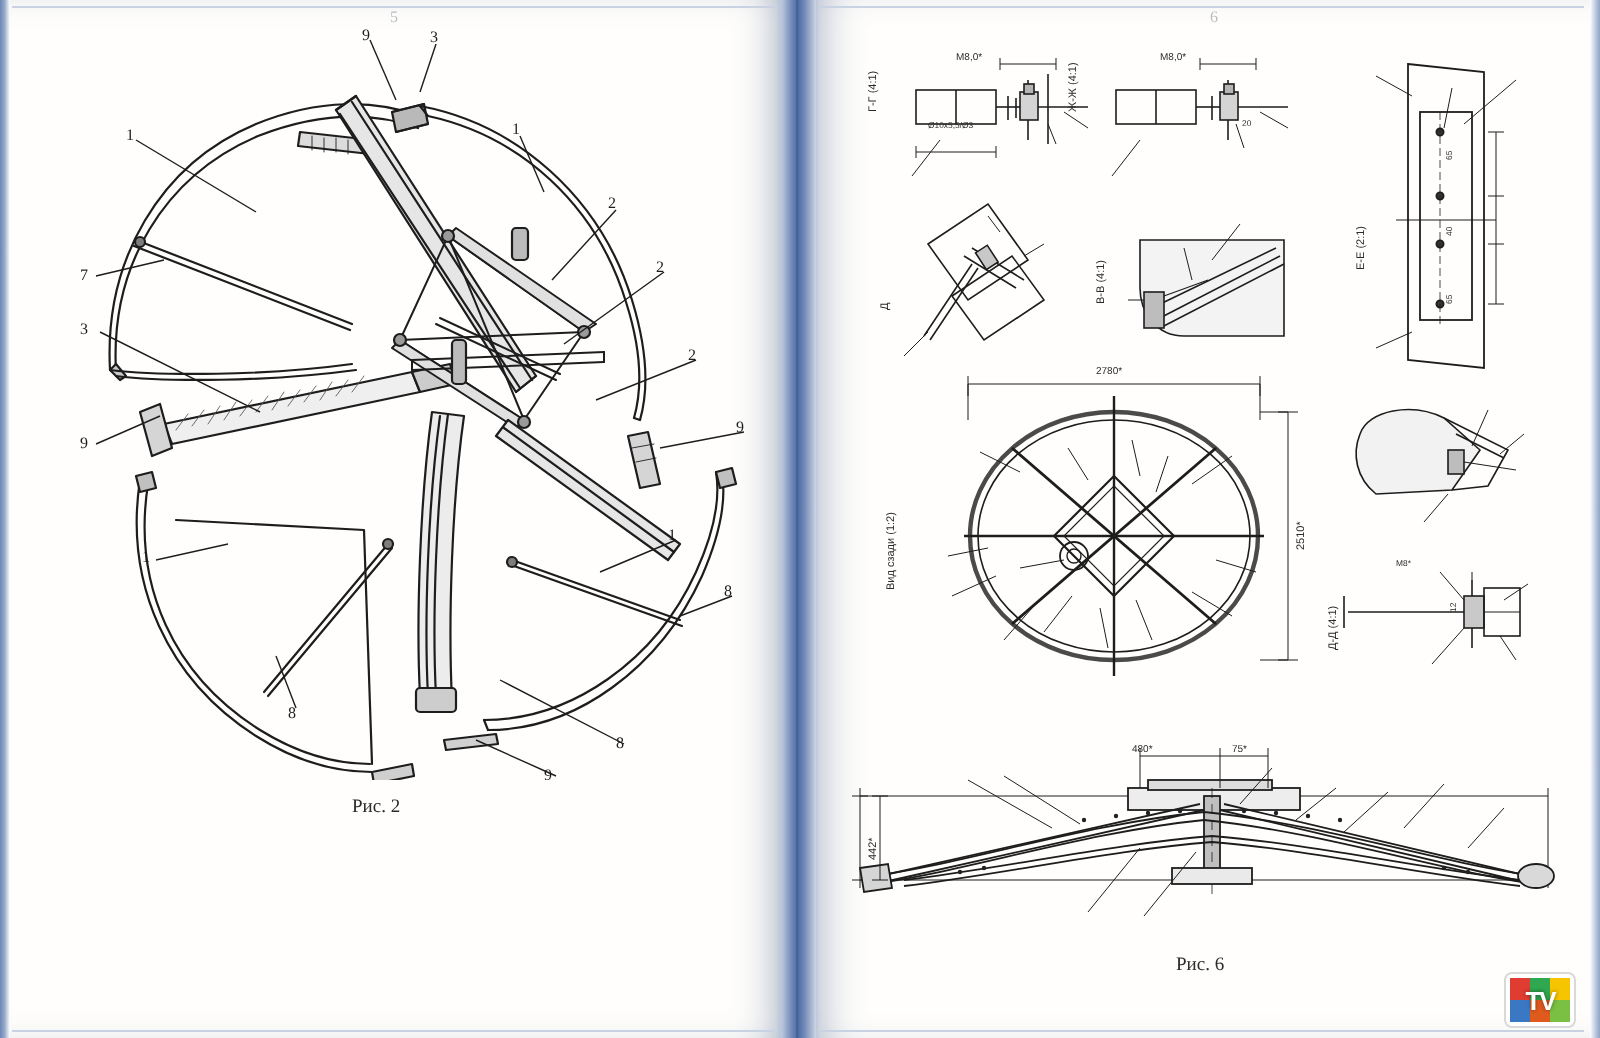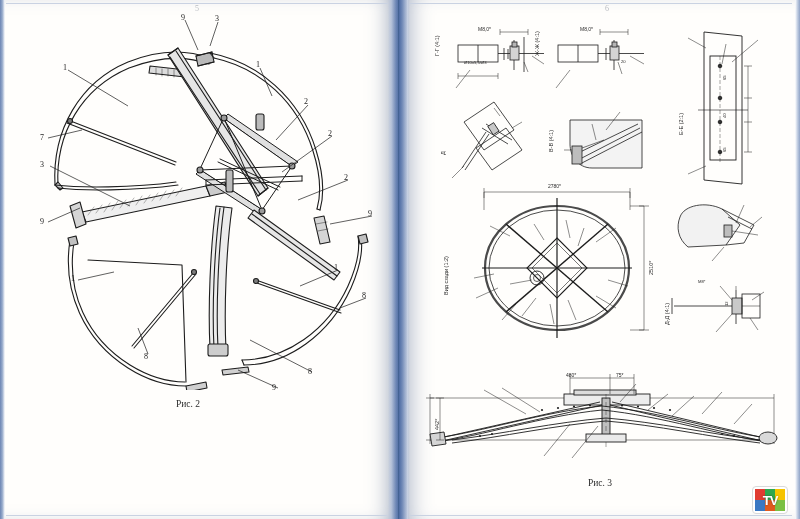--- a/index.html
+++ b/index.html
@@ -519,21 +519,21 @@
             <path d="M122,88 L148,56"></path>
             <path d="M150,90 L176,58"></path>
           </g>
         </g>
       </svg>
     </div>
     <div class="hlabel" style="left:158px;top:372px;">480*</div>
     <div class="hlabel" style="left:208px;top:372px;">75*</div>
     <div class="vlabel" style="left:26px;top:430px;">442*</div>
 
-    <div class="fig-caption" style="left:180px;top:478px;">Рис. 3</div>
+    <div class="fig-caption" style="left:180px;top:478px;">Рис. 6</div>
   </div>
 
   <div class="edge" id="edge-left"></div>
   <div class="edge" id="edge-right"></div>
   <div id="gutter"></div>
   <div id="gutter-line"></div>
   <div class="page-hair" style="left:6px;top:3px;width:382px;"></div>
   <div class="page-hair" style="left:410px;top:3px;width:382px;"></div>
   <div class="page-hair" style="left:6px;top:515px;width:382px;"></div>
   <div class="page-hair" style="left:410px;top:515px;width:382px;"></div>

